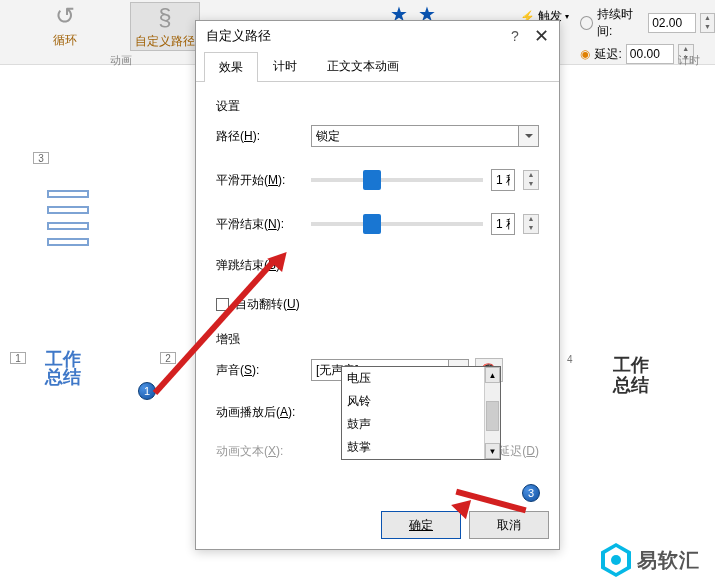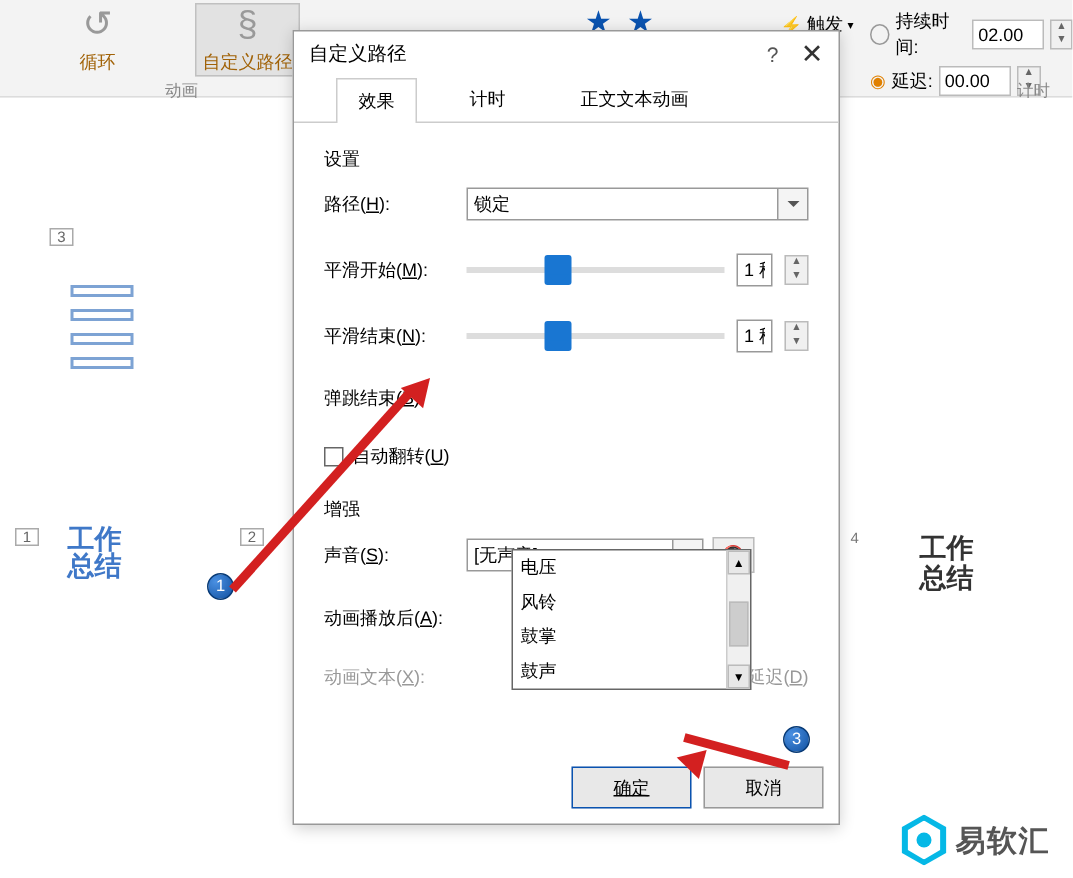--- a/index.html
+++ b/index.html
@@ -39,21 +39,21 @@
     .slide-4n { position: absolute; left: 567px; top: 354px; font-size: 10px; color: #777; }
     
     
     .dialog { position: absolute; left: 195px; top: 20px; width: 365px; height: 530px; background: #fff; border: 1px solid #999; box-shadow: 0 2px 10px rgba(0,0,0,0.2); }
     .dlg-title { height: 30px; display: flex; align-items: center; padding: 0 10px; }
     .dlg-title-text { flex: 1; font-size: 13px; }
     .dlg-help { font-size: 14px; color: #555; margin-right: 15px; cursor: pointer; }
     .dlg-close { font-size: 18px; color: #333; cursor: pointer; font-weight: 300; }
     
     .tabs { display: flex; border-bottom: 1px solid #ccc; padding: 0 8px; }
-    .tab { padding: 6px 14px; border: 1px solid transparent; border-bottom: none; cursor: pointer; margin-left: 20px; }
+    .tab { padding: 6px 14px; border: 1px solid transparent; border-bottom: none; cursor: pointer; }
     .tab.active { border-color: #ccc; background: #fff; position: relative; top: 1px; }
     
     .dlg-body { padding: 10px 20px; }
     .section-label { margin: 6px 0 10px; }
     .form-row { display: flex; align-items: center; margin-bottom: 22px; }
     .form-label { width: 95px; }
     .form-label u { text-decoration: underline; }
     
     .combo { flex: 1; height: 22px; border: 1px solid #999; display: flex; align-items: center; padding: 0 4px; position: relative; }
     .combo-arrow { position: absolute; right: 0; top: 0; bottom: 0; width: 20px; border-left: 1px solid #999; display: flex; align-items: center; justify-content: center; background: #f4f4f4; }
@@ -252,22 +252,22 @@
 
       <div class="form-row">
         <span class="form-label gray-label"><span>动画文本(</span><u>X</u><span>):</span></span>
         <span style="flex:1;"></span>
         <span class="gray-label"><span>间延迟(</span><u>D</u><span>)</span></span>
       </div>
 
       <div class="dropdown-list">
         <div class="dropdown-item">电压</div>
         <div class="dropdown-item">风铃</div>
+        <div class="dropdown-item">鼓声</div>
         <div class="dropdown-item">鼓掌</div>
-        <div class="dropdown-item">鼓声</div>
         <div class="dropdown-scroll">
           <div class="scroll-btn">▲</div>
           <div class="scroll-track">
               <div class="scroll-th"></div>
             </div>
           <div class="scroll-btn" style="position:absolute;bottom:0;left:0;right:0;">▼</div>
         </div>
       </div>
     </div>
   </div>

